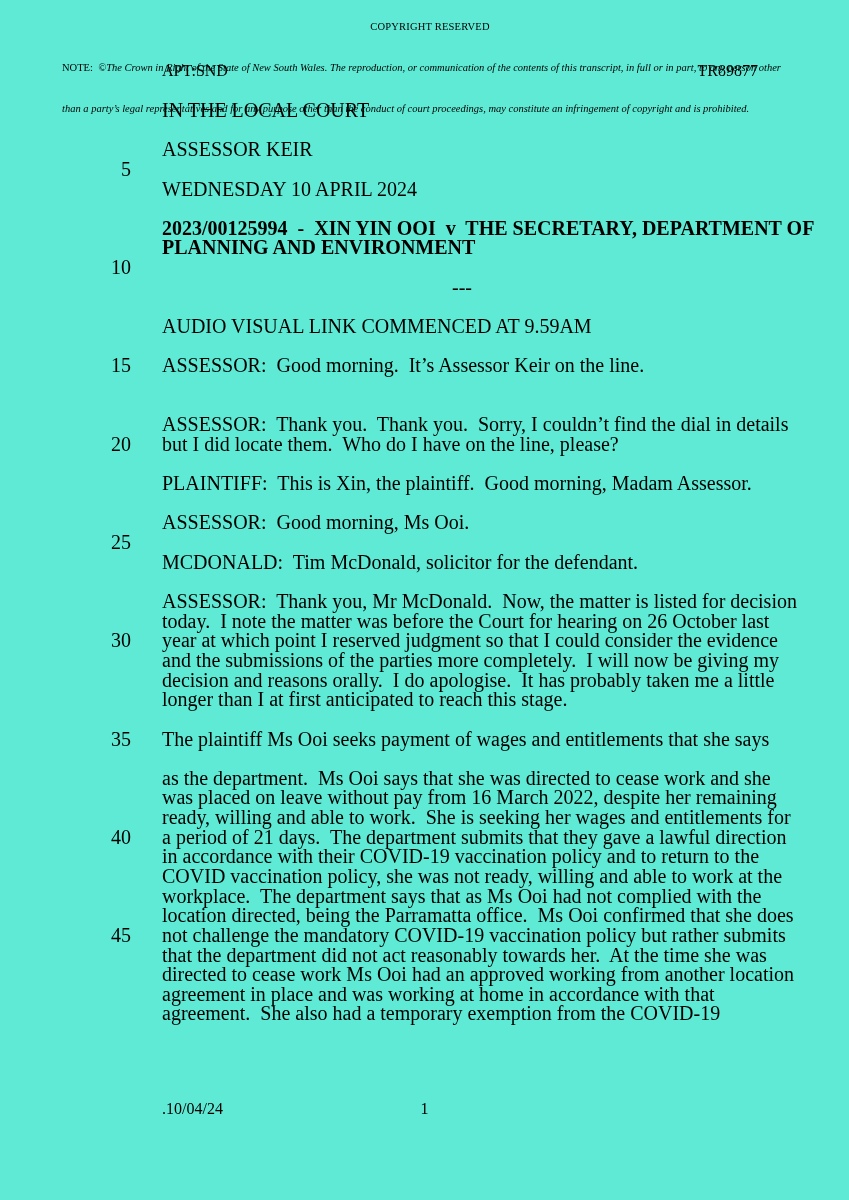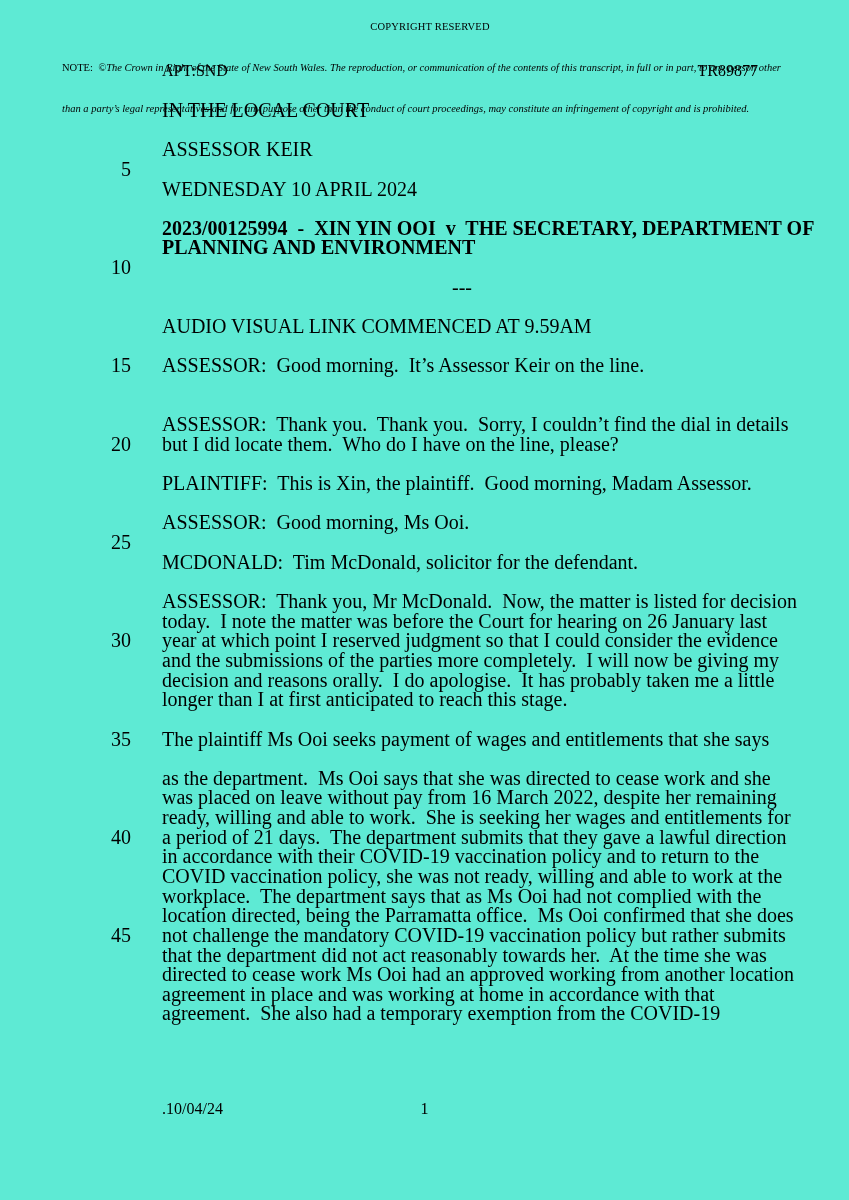--- a/index.html
+++ b/index.html
@@ -212,21 +212,21 @@
       <div class="line">
         <span class="line-num"></span>
         <span class="line-text"></span>
       </div>
       <div class="line">
         <span class="line-num"></span>
         <span class="line-text">ASSESSOR:  Thank you, Mr McDonald.  Now, the matter is listed for decision</span>
       </div>
       <div class="line">
         <span class="line-num"></span>
-        <span class="line-text">today.  I note the matter was before the Court for hearing on 26 January last</span>
+        <span class="line-text">today.  I note the matter was before the Court for hearing on 26 October last</span>
       </div>
       <div class="line">
         <span class="line-num">30</span>
         <span class="line-text">year at which point I reserved judgment so that I could consider the evidence</span>
       </div>
       <div class="line">
         <span class="line-num"></span>
         <span class="line-text">and the submissions of the parties more completely.  I will now be giving my</span>
       </div>
       <div class="line">

